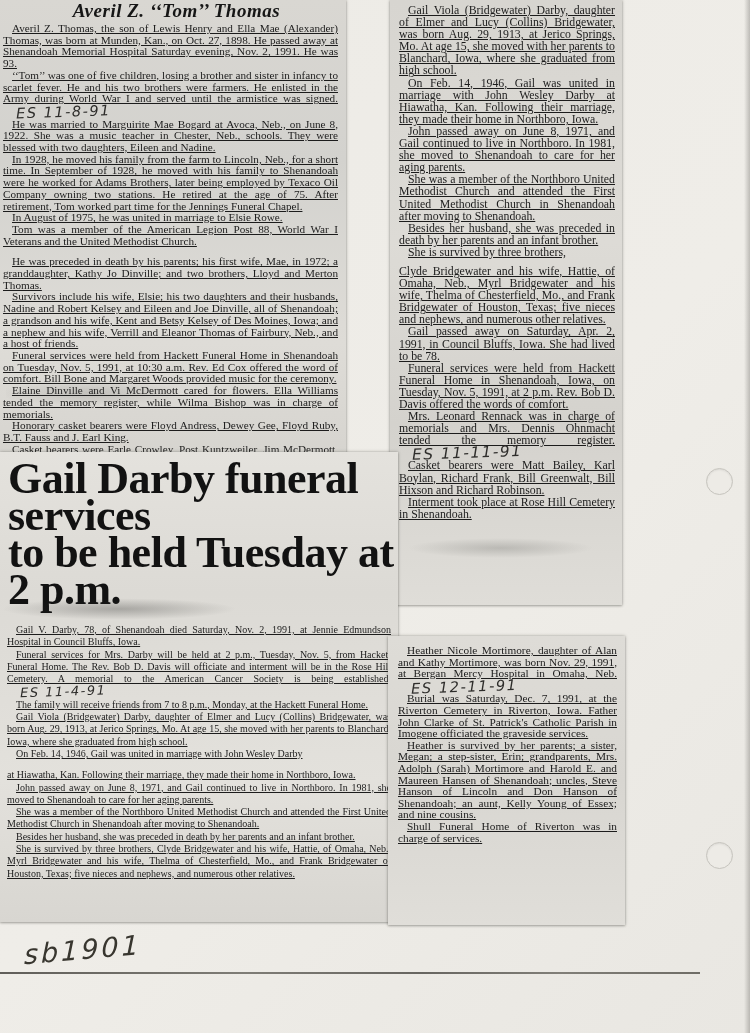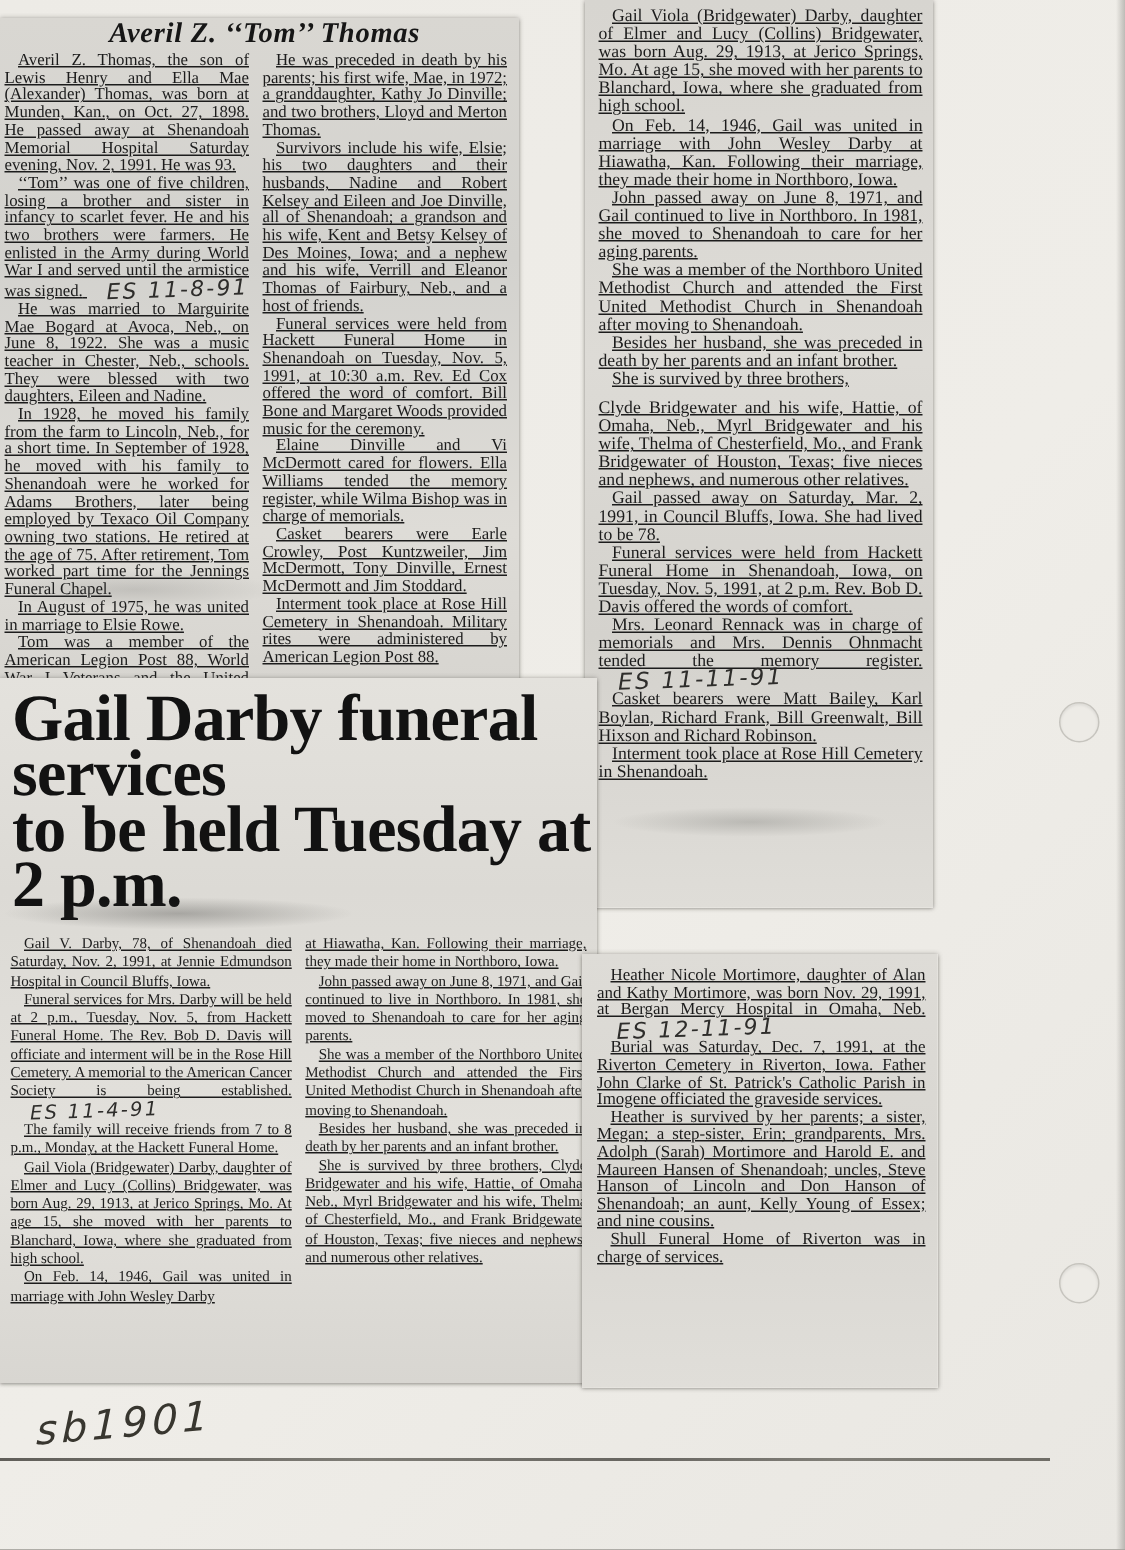--- a/index.html
+++ b/index.html
@@ -20,31 +20,30 @@
   .clipping {
     position:absolute;
     overflow:hidden;
     box-shadow:0 0 3px rgba(80,78,74,0.45), 0 1px 2px rgba(80,78,74,0.3);
   }
   
   #clip-thomas {
     left:0; top:0; width:341px; height:456px;
     background:linear-gradient(180deg,#d9d7d2 0%, #d3d2ce 35%, #dedcd7 75%, #d6d4cf 100%);
     padding:1px 5px 0 0;
-    margin-top:12px;
   }
   .thomas-title {
     margin:0 0 2px 12px;
     text-align:center;
     font-style:italic; font-weight:bold;
     font-size:19px; line-height:20px;
     letter-spacing:0.5px;
     color:#161616;
   }
-  .cols { display:flex; gap:9px; padding:0 3px; }
+  .cols { display:flex; gap:9px; padding:0 3px;flex-direction:column; }
   .news-col {
     flex:1;
     font-size:11.2px; line-height:11.7px;
     text-align:justify;
     text-decoration:underline;
   }
   .news-col p { margin:0; text-indent:9px; }
   
   #clip-darby {
     left:390px; top:0; width:216px; height:601px;
@@ -136,36 +135,37 @@
           <p><span>He was married to Marguirite Mae Bogard at Avoca, Neb., on June 8, 1922. She was a music teacher in Chester, Neb., schools. They were blessed with two daughters, Eileen and Nadine.</span></p>
           <p><span>In 1928, he moved his family from the farm to Lincoln, Neb., for a short time. In September of 1928, he moved with his family to Shenandoah were he worked for Adams Brothers, later being employed by Texaco Oil Company owning two stations. He retired at the age of 75. After retirement, Tom worked part time for the Jennings Funeral Chapel.</span></p>
           <p><span>In August of 1975, he was united in marriage to Elsie Rowe.</span></p>
           <p><span>Tom was a member of the American Legion Post 88, World War I Veterans and the United Methodist Church.</span></p>
         </div>
       <div class="news-col">
           <p><span>He was preceded in death by his parents; his first wife, Mae, in 1972; a granddaughter, Kathy Jo Dinville; and two brothers, Lloyd and Merton Thomas.</span></p>
           <p><span>Survivors include his wife, Elsie; his two daughters and their husbands, Nadine and Robert Kelsey and Eileen and Joe Dinville, all of Shenandoah; a grandson and his wife, Kent and Betsy Kelsey of Des Moines, Iowa; and a nephew and his wife, Verrill and Eleanor Thomas of Fairbury, Neb., and a host of friends.</span></p>
           <p><span>Funeral services were held from Hackett Funeral Home in Shenandoah on Tuesday, Nov. 5, 1991, at 10:30 a.m. Rev. Ed Cox offered the word of comfort. Bill Bone and Margaret Woods provided music for the ceremony.</span></p>
           <p><span>Elaine Dinville and Vi McDermott cared for flowers. Ella Williams tended the memory register, while Wilma Bishop was in charge of memorials.</span></p>
+          <p><span>Honorary casket bearers were Floyd Andress, Dewey Gee, Floyd Ruby, B.T. Fauss and J. Earl King.</span></p>
           <p><span>Casket bearers were Earle Crowley, Post Kuntzweiler, Jim McDermott, Tony Dinville, Ernest McDermott and Jim Stoddard.</span></p>
           <p><span>Interment took place at Rose Hill Cemetery in Shenandoah. Military rites were administered by American Legion Post 88.</span></p>
         </div>
     </div>
   </section>
 
   <section class="clipping" id="clip-darby">
     <div class="news-col">
         <p><span>Gail Viola (Bridgewater) Darby, daughter of Elmer and Lucy (Collins) Bridgewater, was born Aug. 29, 1913, at Jerico Springs, Mo. At age 15, she moved with her parents to Blanchard, Iowa, where she graduated from high school.</span></p>
         <p><span>On Feb. 14, 1946, Gail was united in marriage with John Wesley Darby at Hiawatha, Kan. Following their marriage, they made their home in Northboro, Iowa.</span></p>
         <p><span>John passed away on June 8, 1971, and Gail continued to live in Northboro. In 1981, she moved to Shenandoah to care for her aging parents.</span></p>
         <p><span>She was a member of the Northboro United Methodist Church and attended the First United Methodist Church in Shenandoah after moving to Shenandoah.</span></p>
         <p><span>Besides her husband, she was preceded in death by her parents and an infant brother.</span></p>
         <p><span>She is survived by three brothers,</span></p>
         <p style="text-indent: 0px; margin-top: 7px;"><span>Clyde Bridgewater and his wife, Hattie, of Omaha, Neb., Myrl Bridgewater and his wife, Thelma of Chesterfield, Mo., and Frank Bridgewater of Houston, Texas; five nieces and nephews, and numerous other relatives.</span></p>
-        <p><span>Gail passed away on Saturday, Mar. 2, 1991, in Council Bluffs, Iowa. She had lived to be 78.</span></p>
+        <p><span>Gail passed away on Saturday, Apr. 2, 1991, in Council Bluffs, Iowa. She had lived to be 78.</span></p>
         <p><span>Funeral services were held from Hackett Funeral Home in Shenandoah, Iowa, on Tuesday, Nov. 5, 1991, at 2 p.m. Rev. Bob D. Davis offered the words of comfort.</span></p>
         <p><span>Mrs. Leonard Rennack was in charge of memorials and Mrs. Dennis Ohnmacht tended the memory register.</span> <span class="handwriting inline-note">ES 11-11-91</span></p>
         <p><span>Casket bearers were Matt Bailey, Karl Boylan, Richard Frank, Bill Greenwalt, Bill Hixson and Richard Robinson.</span></p>
         <p><span>Interment took place at Rose Hill Cemetery in Shenandoah.</span></p>
       </div>
   </section>
 
   <section class="clipping" id="clip-funeral">
     <h1 class="headline">
       <span>Gail Darby funeral services</span><br>

